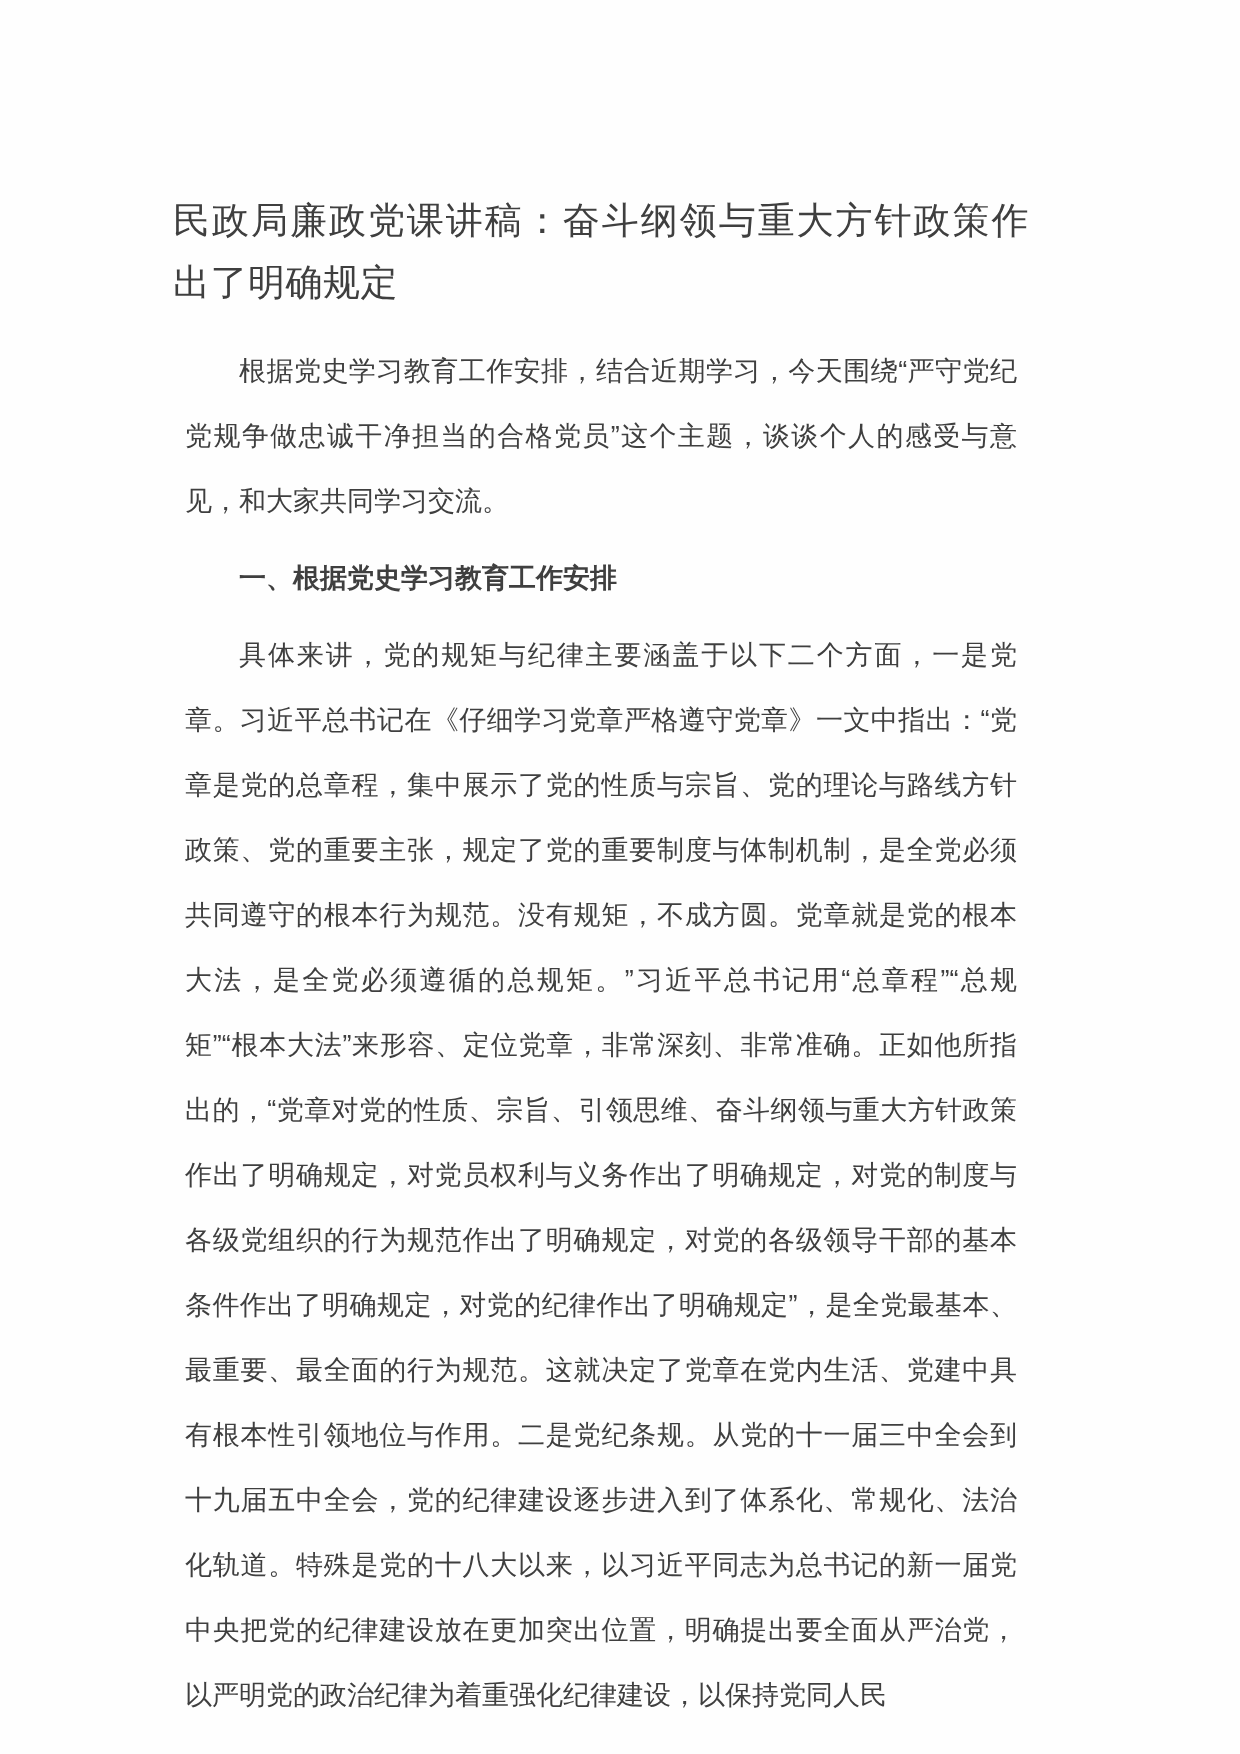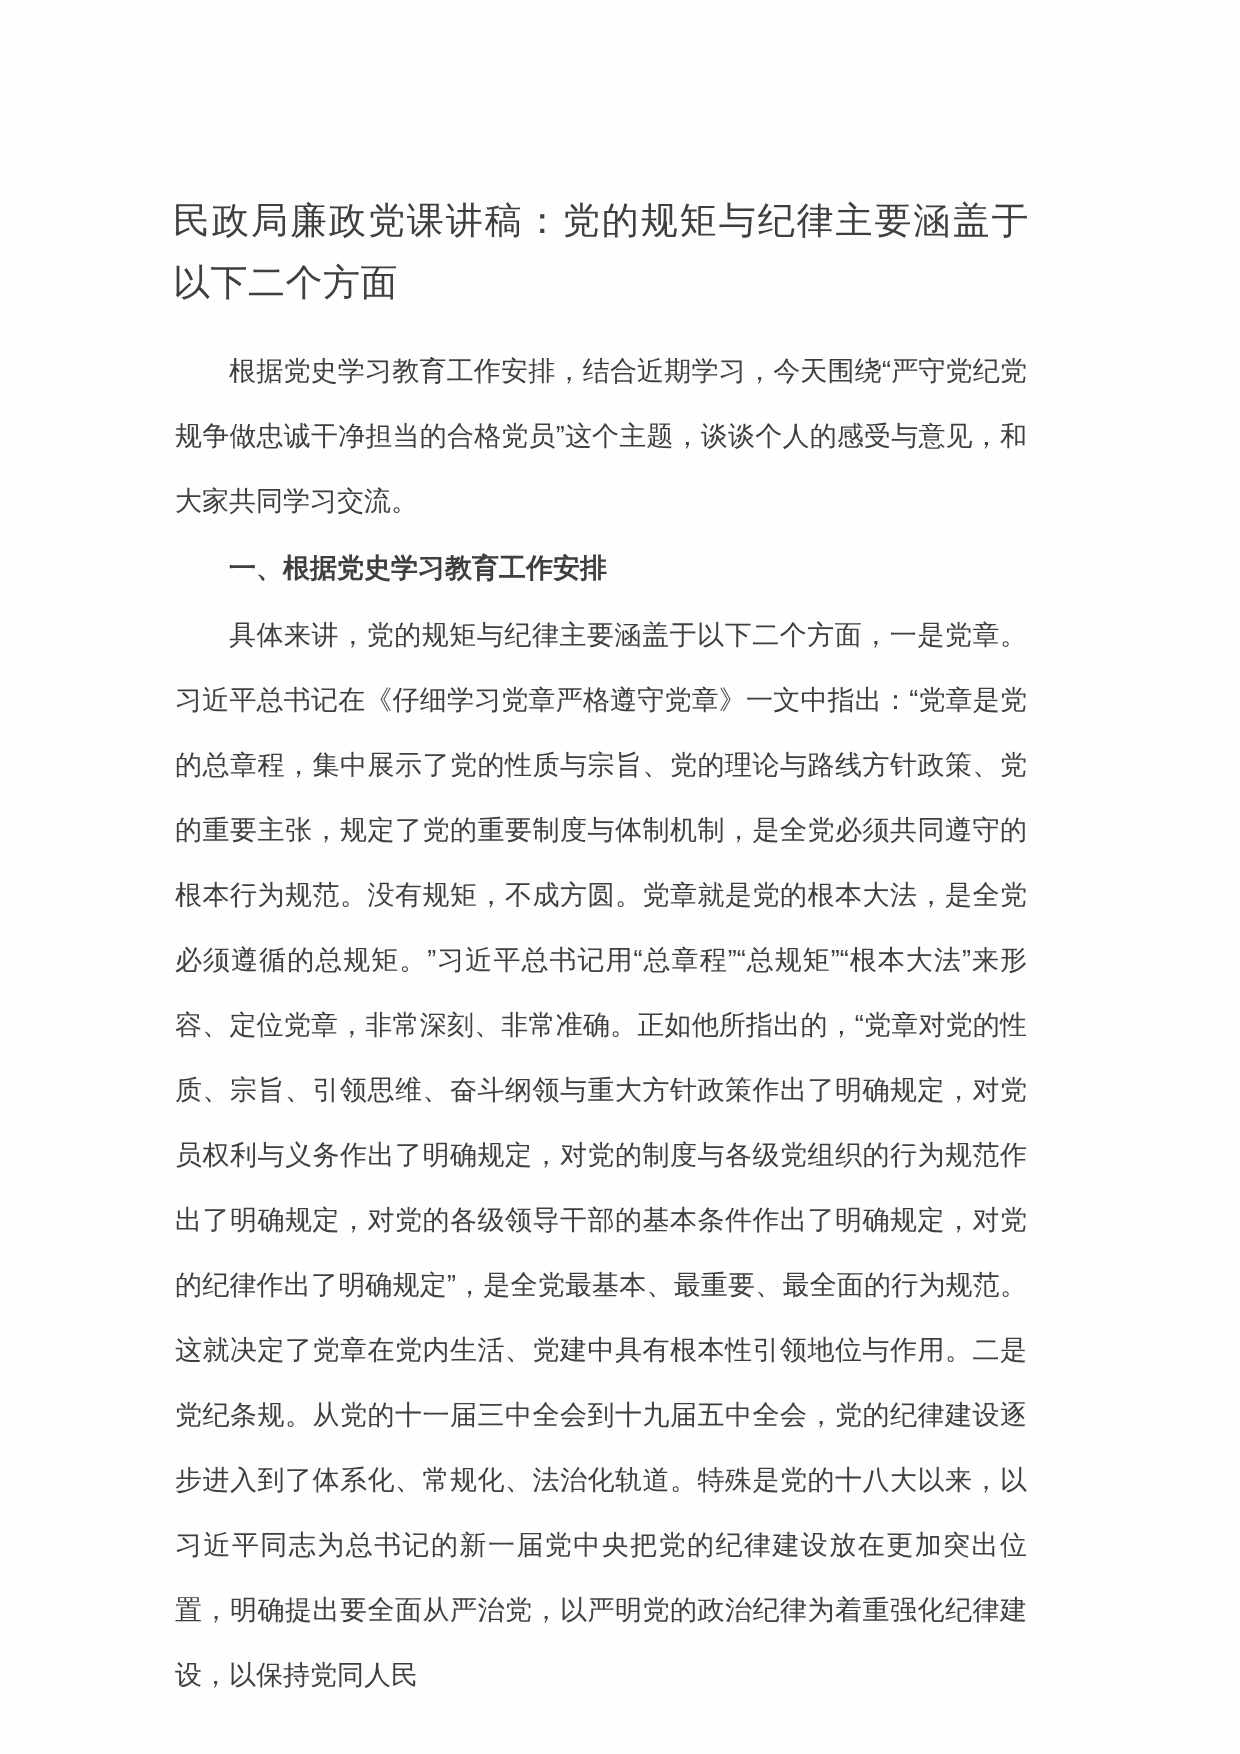--- a/index.html
+++ b/index.html
@@ -30,34 +30,34 @@
     font-size: 37px;
     line-height: 62px;
     font-weight: 400;
     margin: 0 0 25px 0;
     text-align: justify;
     letter-spacing: 0.5px;
   }
   .para {
     font-size: 27px;
     line-height: 65px;
-    margin: 2px;
+    margin: 12px;
     text-align: justify;
     text-indent: 2em;
     word-break: break-all;
   }
   .para.heading {
     font-weight: 700;
   }
 </style>
 </head>
 <body>
 
 <div class="page" style="background: rgb(254, 254, 254);">
   <div class="content" style="color: rgb(63, 63, 63);">
-    <h1 class="doc-title">民政局廉政党课讲稿：党的规矩与纪律主要涵盖于以下二个方面</h1>
+    <h1 class="doc-title">民政局廉政党课讲稿：奋斗纲领与重大方针政策作出了明确规定</h1>
     <div id="paragraphs">
         <p class="para">根据党史学习教育工作安排，结合近期学习，今天围绕“严守党纪党规争做忠诚干净担当的合格党员”这个主题，谈谈个人的感受与意见，和大家共同学习交流。</p>
         <p class="para heading">一、根据党史学习教育工作安排</p>
         <p class="para">具体来讲，党的规矩与纪律主要涵盖于以下二个方面，一是党章。习近平总书记在《仔细学习党章严格遵守党章》一文中指出：“党章是党的总章程，集中展示了党的性质与宗旨、党的理论与路线方针政策、党的重要主张，规定了党的重要制度与体制机制，是全党必须共同遵守的根本行为规范。没有规矩，不成方圆。党章就是党的根本大法，是全党必须遵循的总规矩。”习近平总书记用“总章程”“总规矩”“根本大法”来形容、定位党章，非常深刻、非常准确。正如他所指出的，“党章对党的性质、宗旨、引领思维、奋斗纲领与重大方针政策作出了明确规定，对党员权利与义务作出了明确规定，对党的制度与各级党组织的行为规范作出了明确规定，对党的各级领导干部的基本条件作出了明确规定，对党的纪律作出了明确规定”，是全党最基本、最重要、最全面的行为规范。这就决定了党章在党内生活、党建中具有根本性引领地位与作用。二是党纪条规。从党的十一届三中全会到十九届五中全会，党的纪律建设逐步进入到了体系化、常规化、法治化轨道。特殊是党的十八大以来，以习近平同志为总书记的新一届党中央把党的纪律建设放在更加突出位置，明确提出要全面从严治党，以严明党的政治纪律为着重强化纪律建设，以保持党同人民</p>
       </div>
   </div>
 </div>
 
 </body></html>

